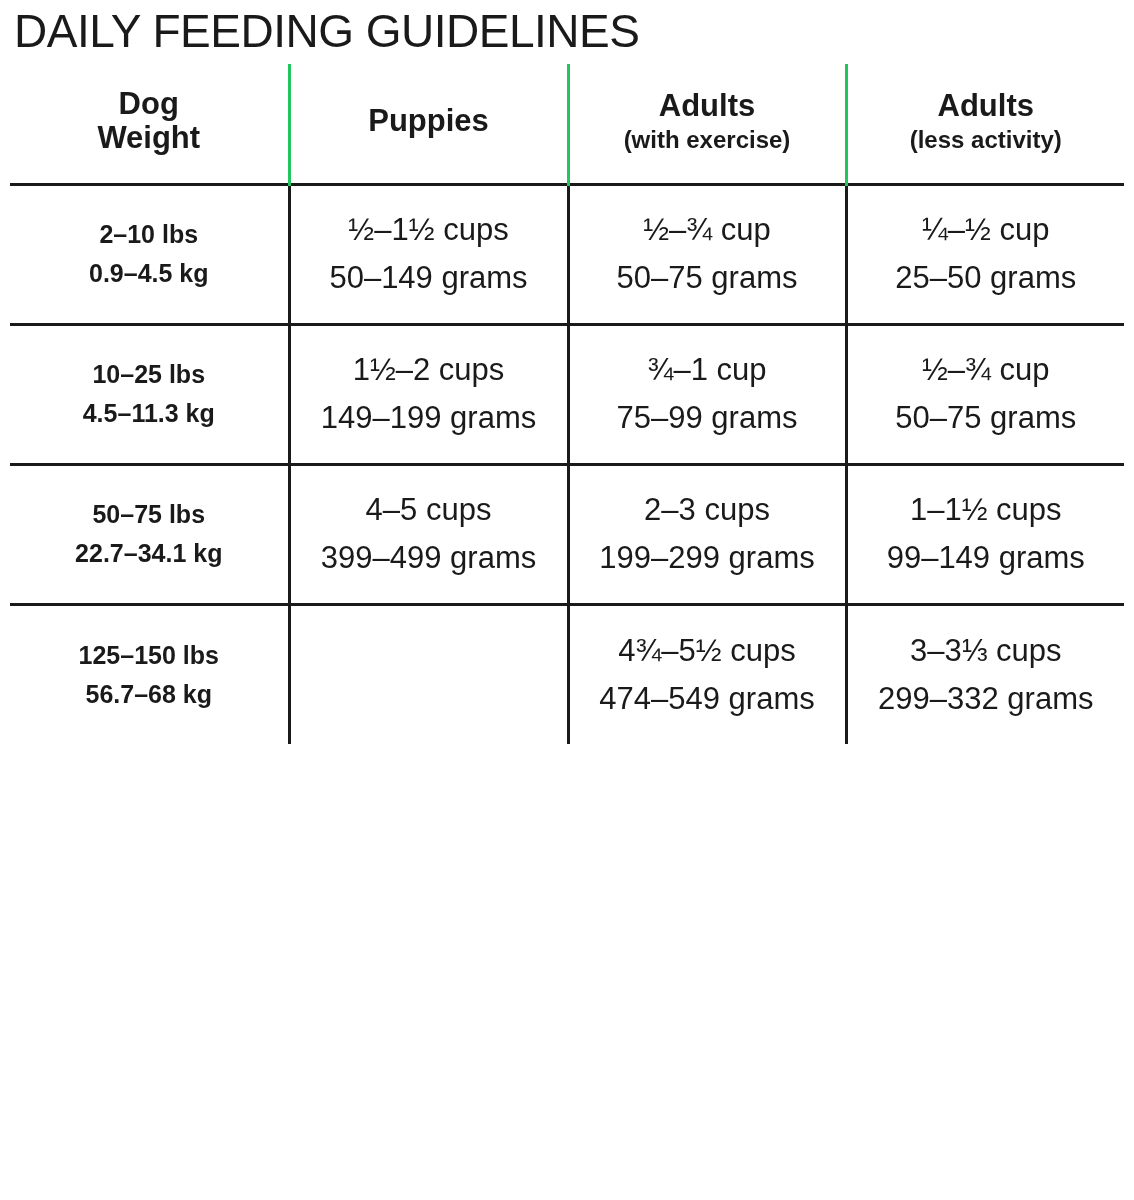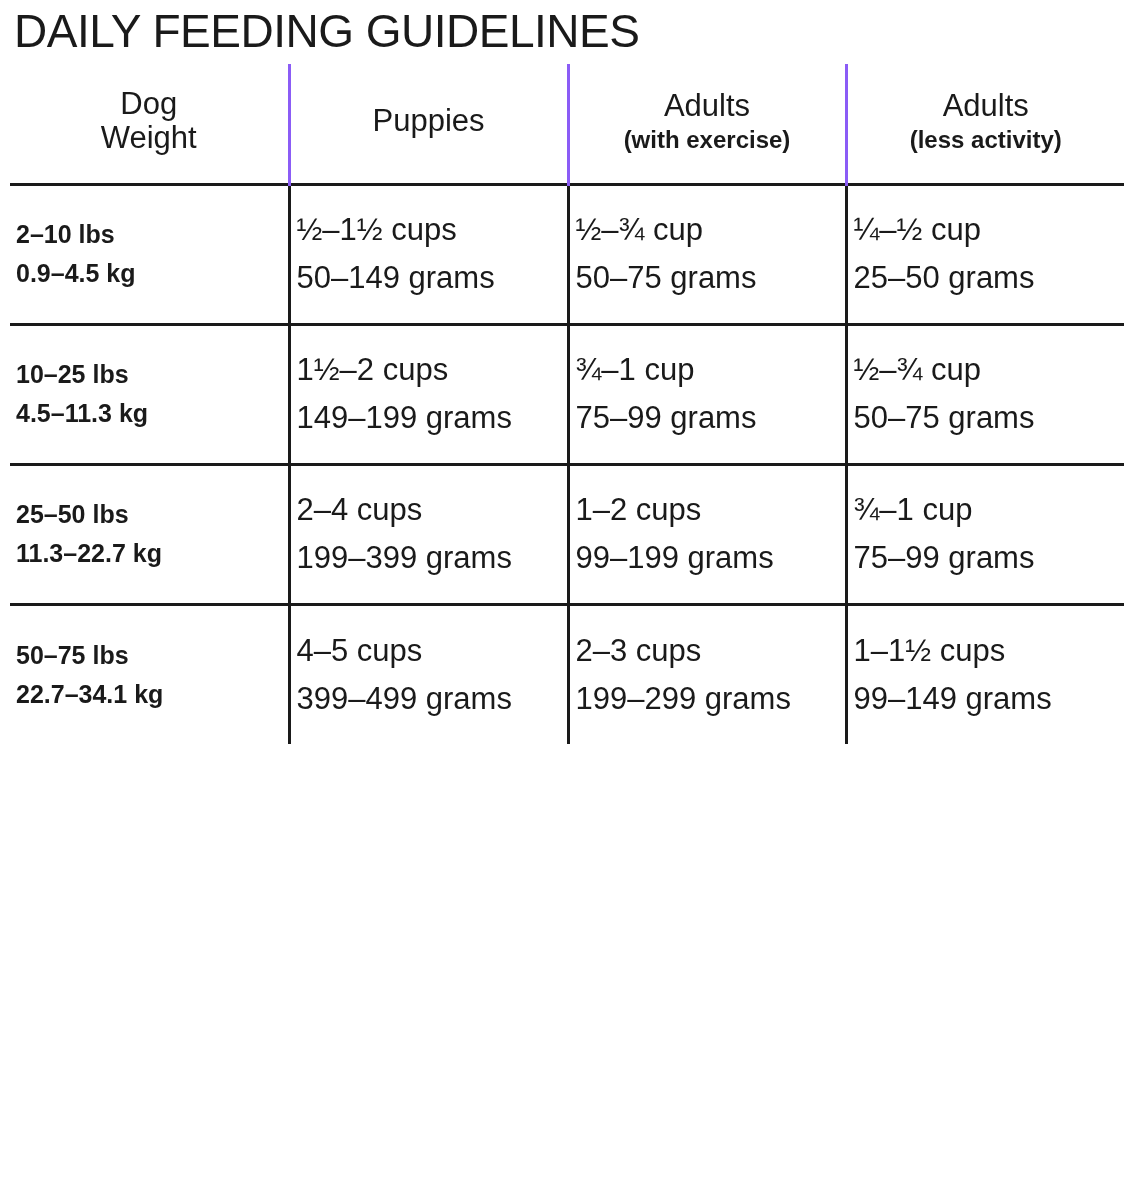--- a/index.html
+++ b/index.html
@@ -41,44 +41,45 @@
   table.feeding col.c3 { width: 278px; }
 
   thead th {
     vertical-align: middle;
     text-align: center;
     padding: 14px 6px 18px 6px;
     height: 120px;
     box-sizing: border-box;
   }
   thead th.hcell {
-    border-left: 3px solid #8b5cf6;
+    border-left: 3px solid #22c55e;
   }
   thead th.first {
     border-left: none;
   }
   .hmain {
     font-size: 31px;
-    font-weight: normal;
+    font-weight: bold;
     line-height: 1.12;
     color: #1a1a1a;
   }
   .hsub {
     font-size: 24px;
     font-weight: bold;
     line-height: 1.15;
     color: #1a1a1a;
     margin-top: 2px;
   }
   tbody tr {
     border-top: 3px solid #1a1a1a;
   }
   tbody td {
     height: 140px;
     vertical-align: middle;
+    text-align: center;
     padding: 6px 6px;
     box-sizing: border-box;
     border-left: 3px solid #1a1a1a;
   }
   tbody td.weight {
     border-left: none;
     font-weight: bold;
     font-size: 25px;
     line-height: 1.55;
   }
@@ -155,38 +156,20 @@
         <td class="amount">
           <span class="line2">¾–1 cup</span>
           <span class="line2">75–99 grams</span>
         </td>
         <td class="amount">
           <span class="line2">½–¾ cup</span>
           <span class="line2">50–75 grams</span>
         </td>
       </tr>
 
-      <tr>
-        <td class="weight">
-          <span class="line2">25–50 lbs</span>
-          <span class="line2">11.3–22.7 kg</span>
-        </td>
-        <td class="amount">
-          <span class="line2">2–4 cups</span>
-          <span class="line2">199–399 grams</span>
-        </td>
-        <td class="amount">
-          <span class="line2">1–2 cups</span>
-          <span class="line2">99–199 grams</span>
-        </td>
-        <td class="amount">
-          <span class="line2">¾–1 cup</span>
-          <span class="line2">75–99 grams</span>
-        </td>
-      </tr>
 
       <tr>
         <td class="weight">
           <span class="line2">50–75 lbs</span>
           <span class="line2">22.7–34.1 kg</span>
         </td>
         <td class="amount">
           <span class="line2">4–5 cups</span>
           <span class="line2">399–499 grams</span>
         </td>
@@ -195,16 +178,34 @@
           <span class="line2">199–299 grams</span>
         </td>
         <td class="amount">
           <span class="line2">1–1½ cups</span>
           <span class="line2">99–149 grams</span>
         </td>
       </tr>
 
 
 
+      <tr>
+        <td class="weight">
+          <span class="line2">125–150 lbs</span>
+          <span class="line2">56.7–68 kg</span>
+        </td>
+        <td class="amount">
+          <span class="line2"></span>
+          <span class="line2"></span>
+        </td>
+        <td class="amount">
+          <span class="line2">4¾–5½ cups</span>
+          <span class="line2">474–549 grams</span>
+        </td>
+        <td class="amount">
+          <span class="line2">3–3⅓ cups</span>
+          <span class="line2">299–332 grams</span>
+        </td>
+      </tr>
 
     </tbody>
   </table>
 </div>
 
 </body></html>

